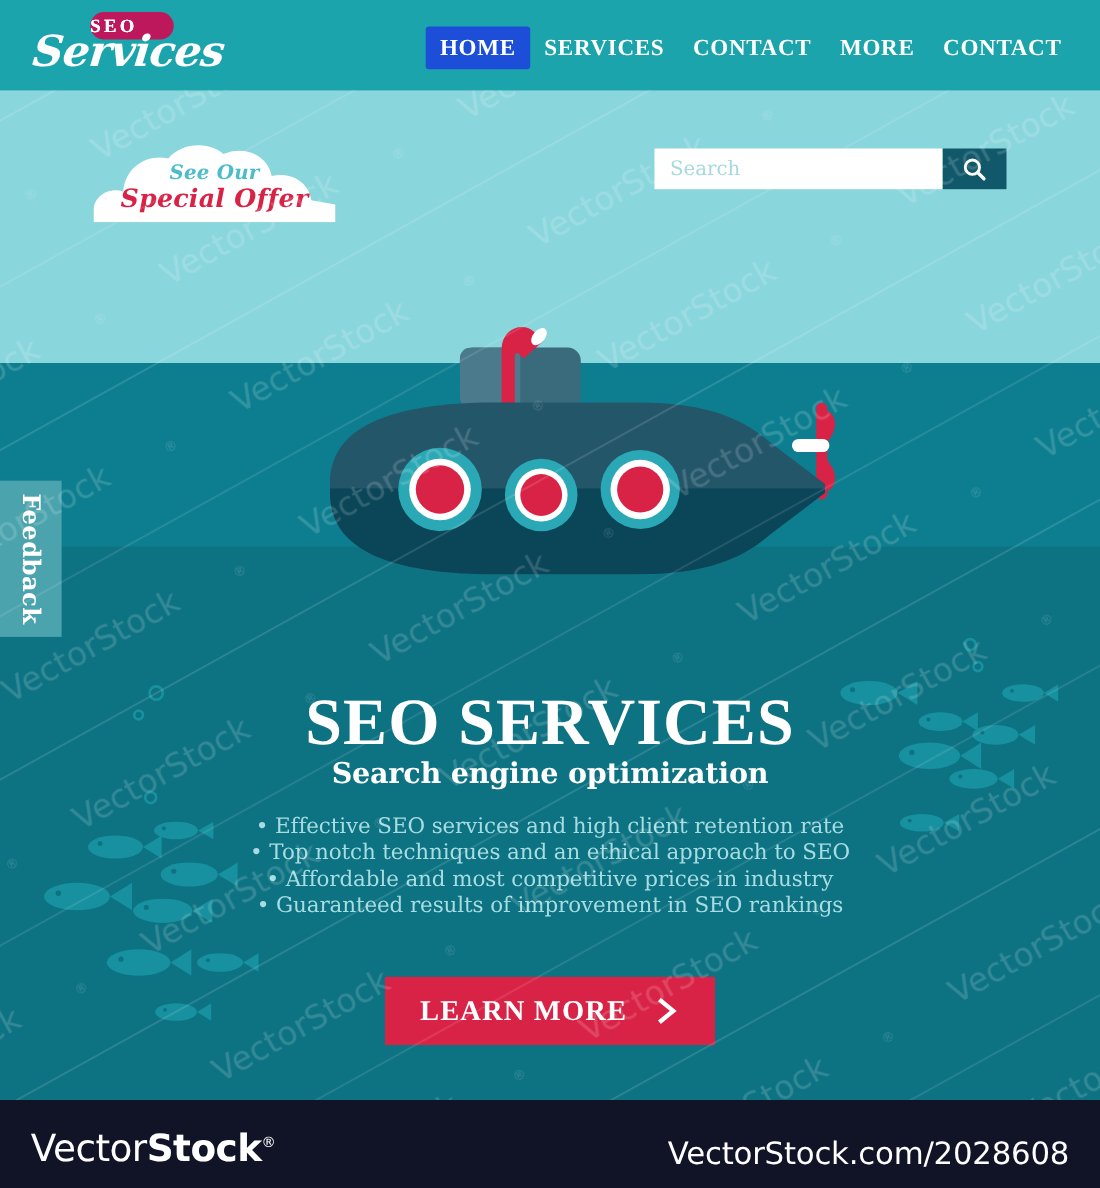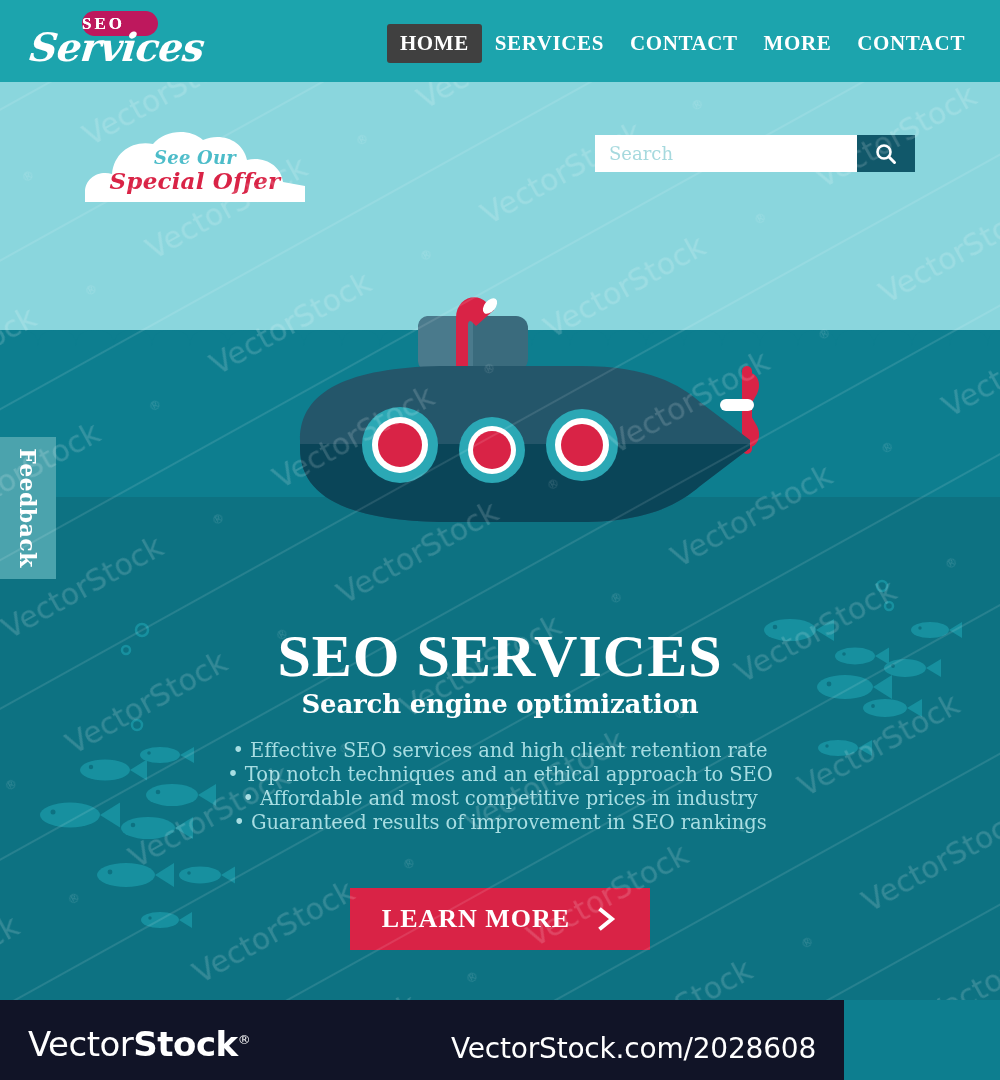--- a/index.html
+++ b/index.html
@@ -81,21 +81,21 @@
     color: #ffffff;
     font-family: "Liberation Serif", serif;
     font-size: 21px;
     font-weight: bold;
     letter-spacing: 0.6px;
     padding: 7px 13px;
     white-space: nowrap;
     cursor: pointer;
   }
   .nav-item.active {
-    background: #404040;
+    background: #1d4ed8;
     border-radius: 3px;
   }
 
   
   .sky {
     position: absolute;
     left: 0; top: 82px;
     width: 1000px; height: 266px;
     background: #8ad6dd;
     z-index: 5;
@@ -286,21 +286,21 @@
     position: absolute;
     inset: 0;
     z-index: 35;
     pointer-events: none;
   }
 
   
   .footer {
     position: absolute;
     left: 0; top: 1000px;
-    width: 844px; height: 80px;
+    width: 1000px; height: 80px;
     background: #111427;
     z-index: 50;
   }
   .vs-logo {
     position: absolute;
     left: 28px; top: 22px;
     color: #ffffff;
     font-family: "DejaVu Sans", sans-serif;
     font-size: 34px;
     line-height: 36px;

